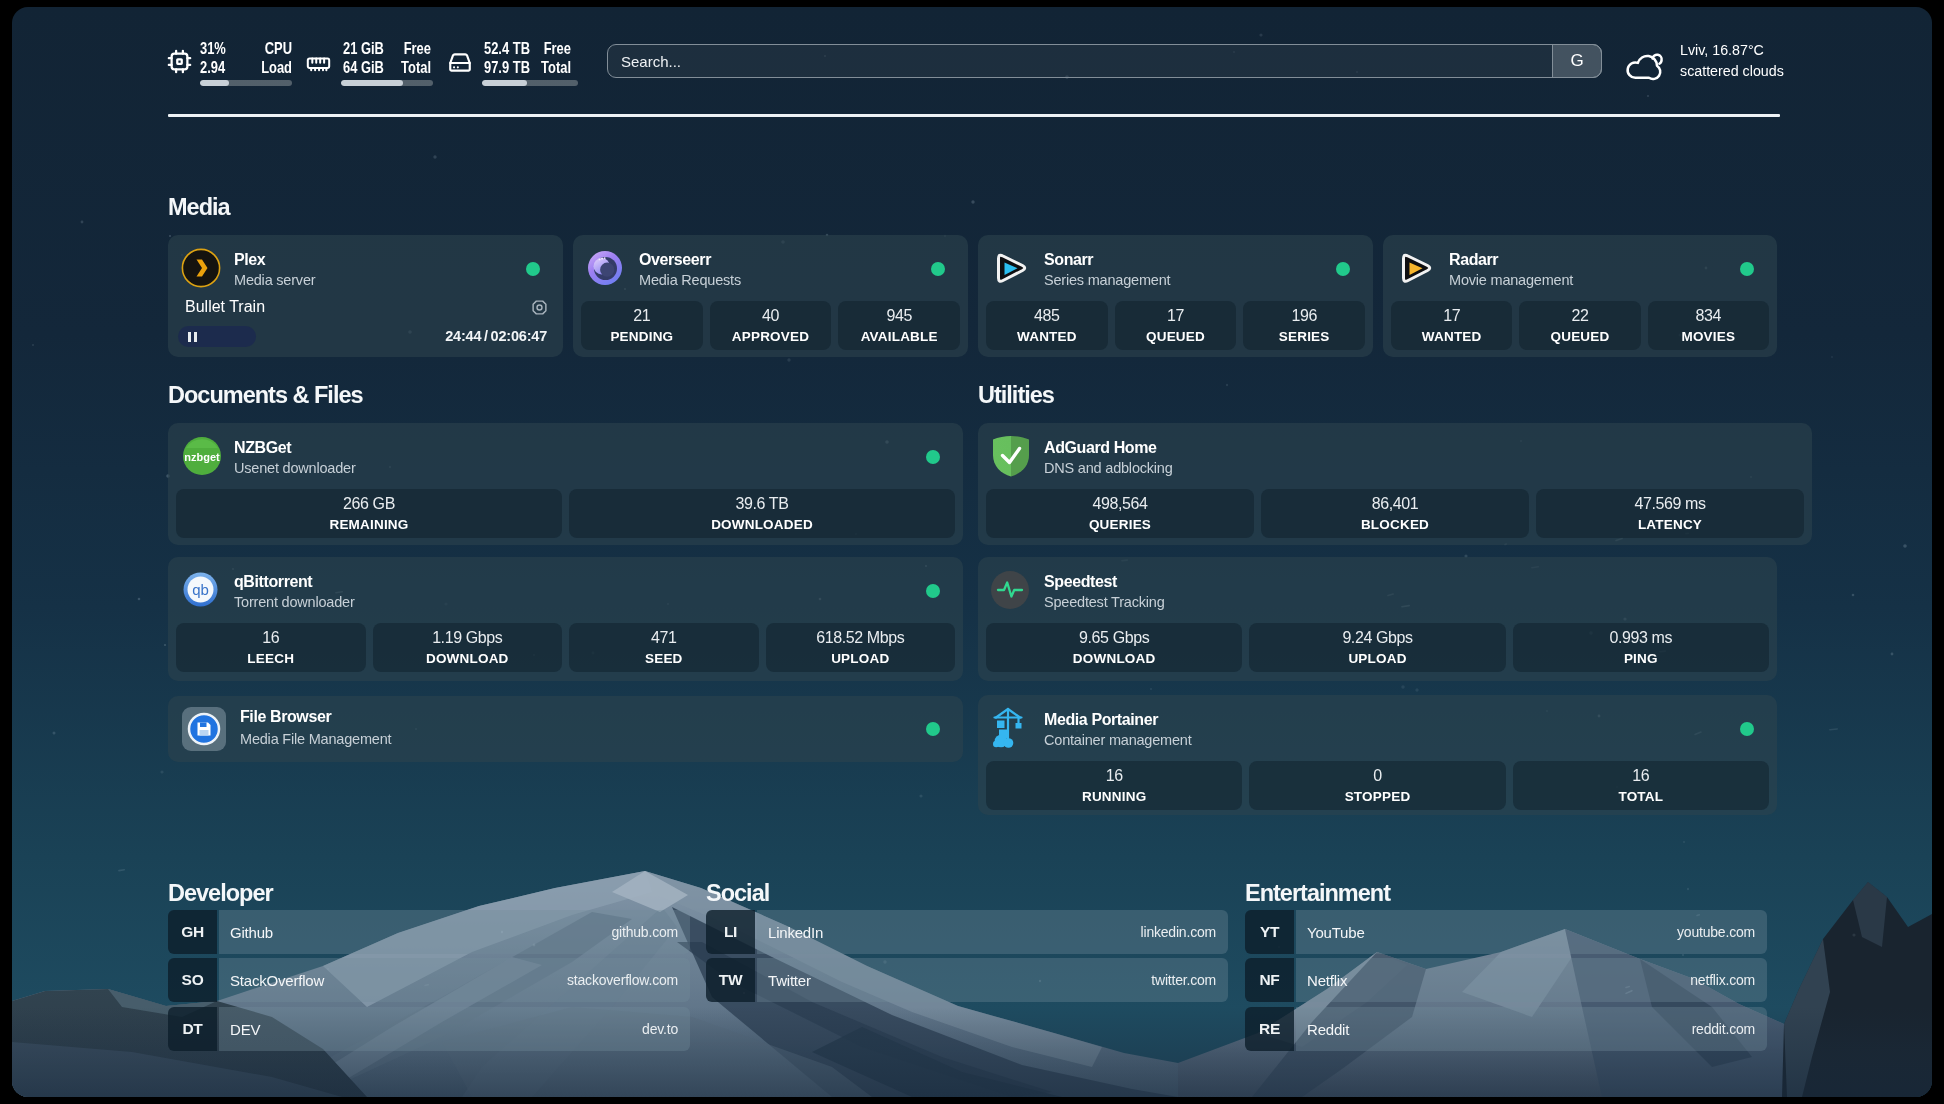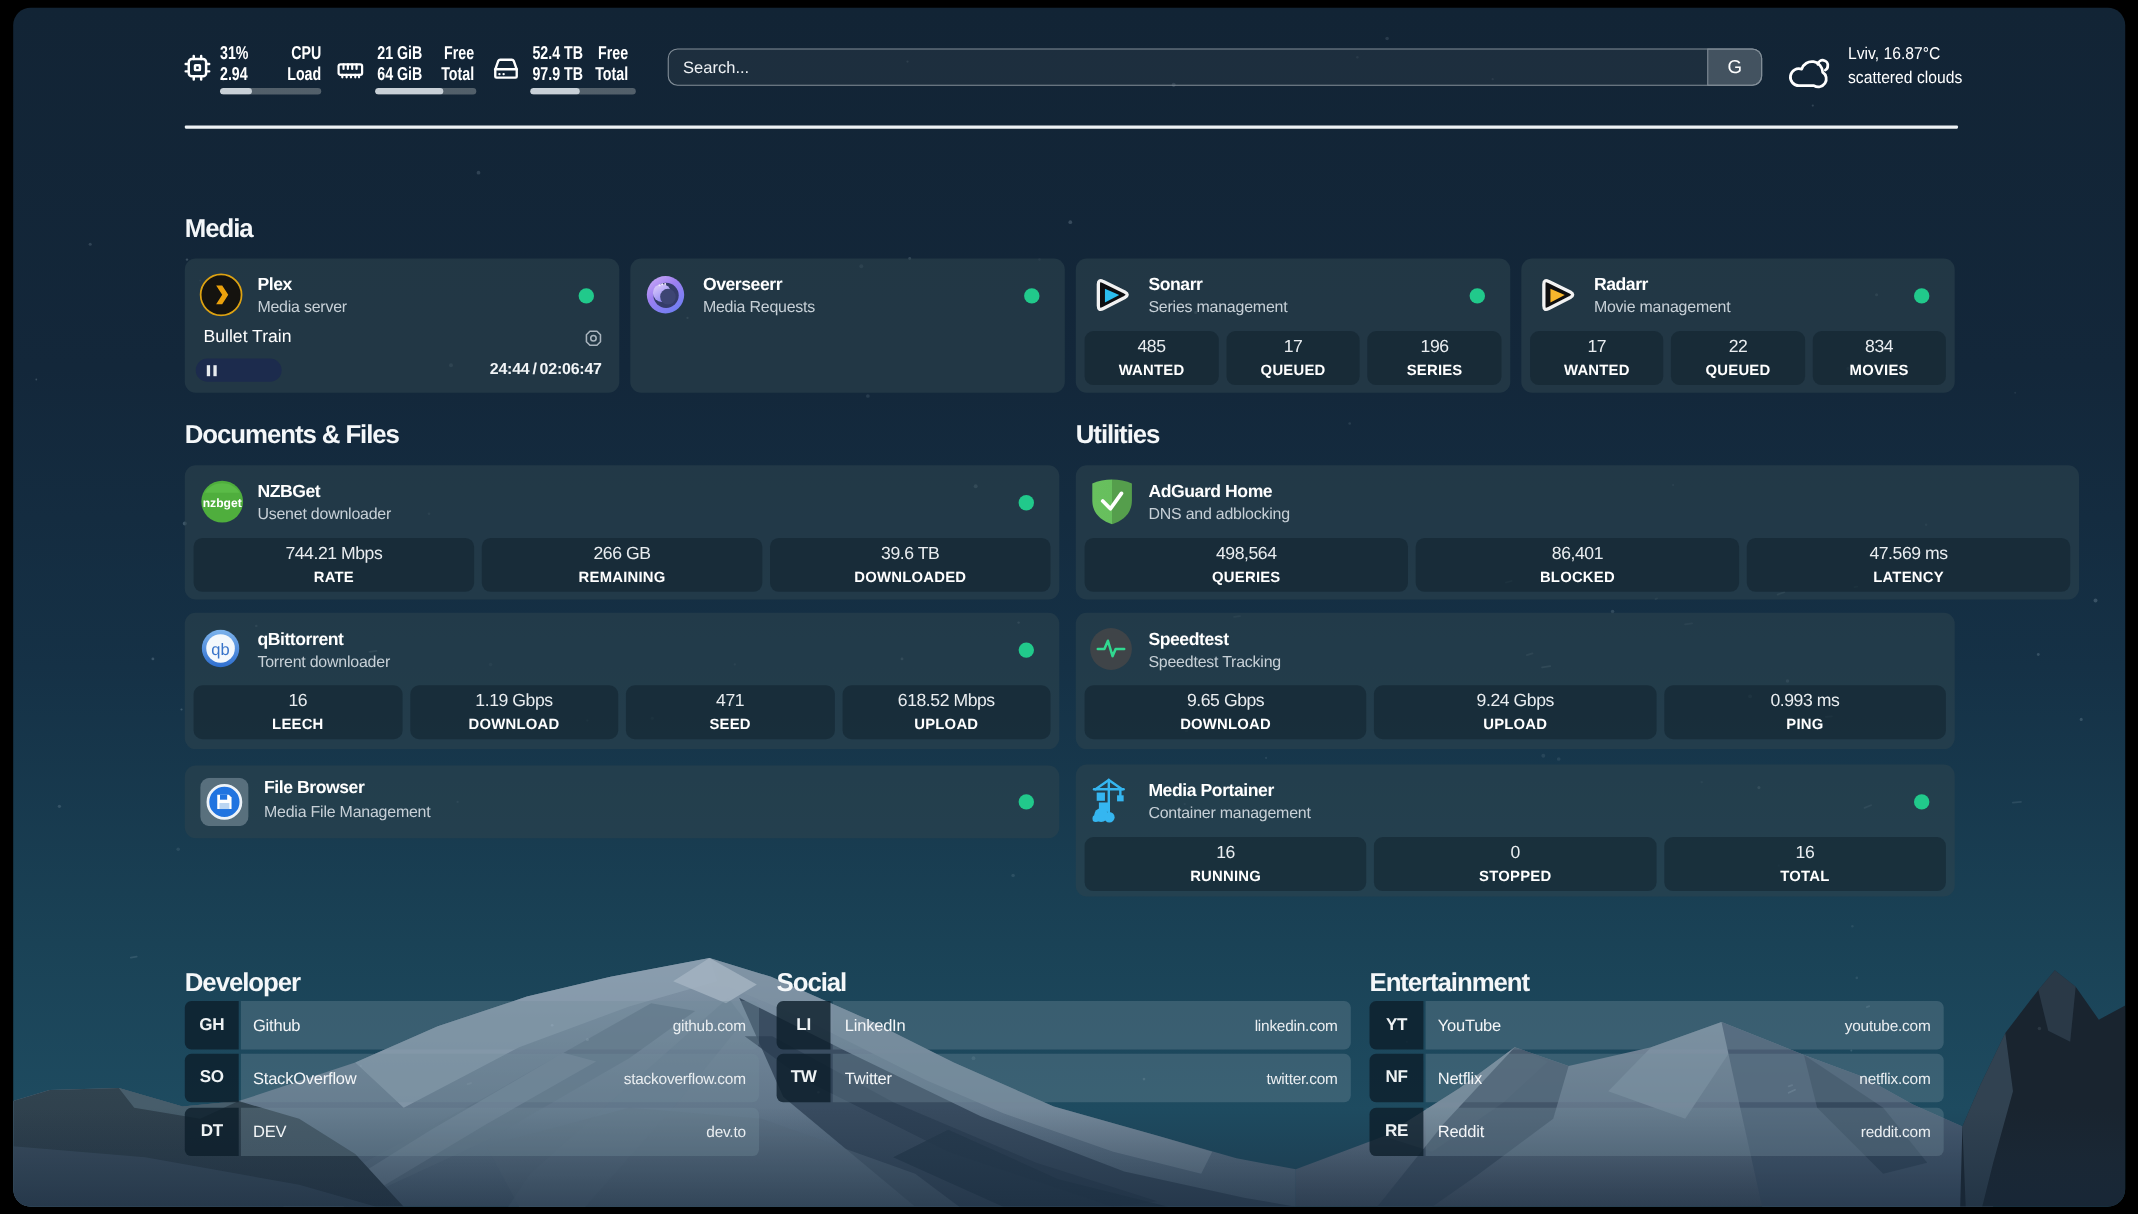--- a/index.html
+++ b/index.html
@@ -292,20 +292,34 @@
         <circle cx="18.5" cy="18.5" r="11.5" fill="#343c68"></circle>
         <circle cx="14.7" cy="16.3" r="8.2" fill="url(#ovg2)"></circle>
         <circle cx="20.2" cy="19.7" r="7.1" fill="#3d4573"></circle>
         <circle cx="12.6" cy="9.4" r="0.9" fill="#f2eafe"></circle>
             <circle cx="15.1" cy="8.5" r="0.9" fill="#f2eafe"></circle>
             <circle cx="17.7" cy="8.1" r="0.9" fill="#f2eafe"></circle>
       </svg></div>
       <div class="atitle">Overseerr</div>
       <div class="asub">Media Requests</div>
       <div class="dot"></div>
+      <div class="stats">
+        <div class="stat">
+            <div class="v">21</div>
+            <div class="l">PENDING</div>
+          </div>
+        <div class="stat">
+            <div class="v">40</div>
+            <div class="l">APPROVED</div>
+          </div>
+        <div class="stat">
+            <div class="v">945</div>
+            <div class="l">AVAILABLE</div>
+          </div>
+      </div>
     </div>
 
     <div class="card" style="left:966px; top:228px; width:395px; height:122px;">
       <div class="appicon" style="left:14px; top:14px;"><svg width="37" height="38" viewBox="0 0 37 38">
         <path d="M6.5 9.5 Q6.5 4.5 11 7 L30.5 16.5 Q35 19 30.5 21.5 L11 31.5 Q6.5 34 6.5 29 Z" fill="#0e0e10" stroke="#f2f2f2" stroke-width="3" stroke-linejoin="round"></path>
         <path d="M12.5 13.5 L25.5 19.2 L12.5 26 Z" fill="#2bbdee"></path>
       </svg></div>
       <div class="atitle">Sonarr</div>
       <div class="asub">Series management</div>
       <div class="dot"></div>
@@ -354,24 +368,20 @@
     <div class="card" style="left:156px; top:416px; width:795px; height:122px;">
       <div class="appicon" style="left:14px; top:13px;"><svg width="40" height="40" viewBox="0 0 40 40">
         <circle cx="20" cy="20" r="19" fill="#4fae3d"></circle>
         <path d="M4 12 a19 19 0 0 1 32 0 Z" fill="#5fc04c" opacity="0.7"></path>
         <text x="20" y="24.5" font-family="Liberation Sans, sans-serif" font-size="11" fill="#fff" text-anchor="middle" font-weight="bold">nzbget</text>
       </svg></div>
       <div class="atitle">NZBGet</div>
       <div class="asub">Usenet downloader</div>
       <div class="dot"></div>
       <div class="stats">
-        <div class="stat">
-            <div class="v">744.21 Mbps</div>
-            <div class="l">RATE</div>
-          </div>
         <div class="stat">
             <div class="v">266 GB</div>
             <div class="l">REMAINING</div>
           </div>
         <div class="stat">
             <div class="v">39.6 TB</div>
             <div class="l">DOWNLOADED</div>
           </div>
       </div>
     </div>
@@ -420,21 +430,21 @@
         <rect x="18" y="15.5" width="6.5" height="4.5" fill="#2174e0"></rect>
         <rect x="17.5" y="23" width="9" height="5.5" fill="#bcd6f2"></rect>
       </svg></div>
       <div class="atitle" style="left:72px; top:12px;">File Browser</div>
       <div class="asub" style="left:72px; top:35px;">Media File Management</div>
       <div class="dot" style="top:26px;"></div>
     </div>
 
     <div class="shead" style="left:966px; top:375px;">Utilities</div>
 
-    <div class="card" style="left:966px; top:416px; width:912px; height:122px;">
+    <div class="card" style="left:966px; top:416px; width:834px; height:122px;">
       <div class="appicon" style="left:13px; top:12px;"><svg width="40" height="42" viewBox="0 0 40 42">
         <defs>
               <linearGradient id="agg" x1="0" y1="0" x2="1" y2="0">
                 <stop offset="0" stop-color="#68c05e"></stop>
                 <stop offset="0.5" stop-color="#67bf5d"></stop>
                 <stop offset="0.5" stop-color="#559e4c"></stop>
                 <stop offset="1" stop-color="#559e4c"></stop>
               </linearGradient>
             </defs>
         <path d="M20 1 C26 1 33 2.5 38 4.5 V20 C38 31.5 30 38.5 20 41.5 C10 38.5 2 31.5 2 20 V4.5 C7 2.5 14 1 20 1 Z" fill="url(#agg)"></path>

